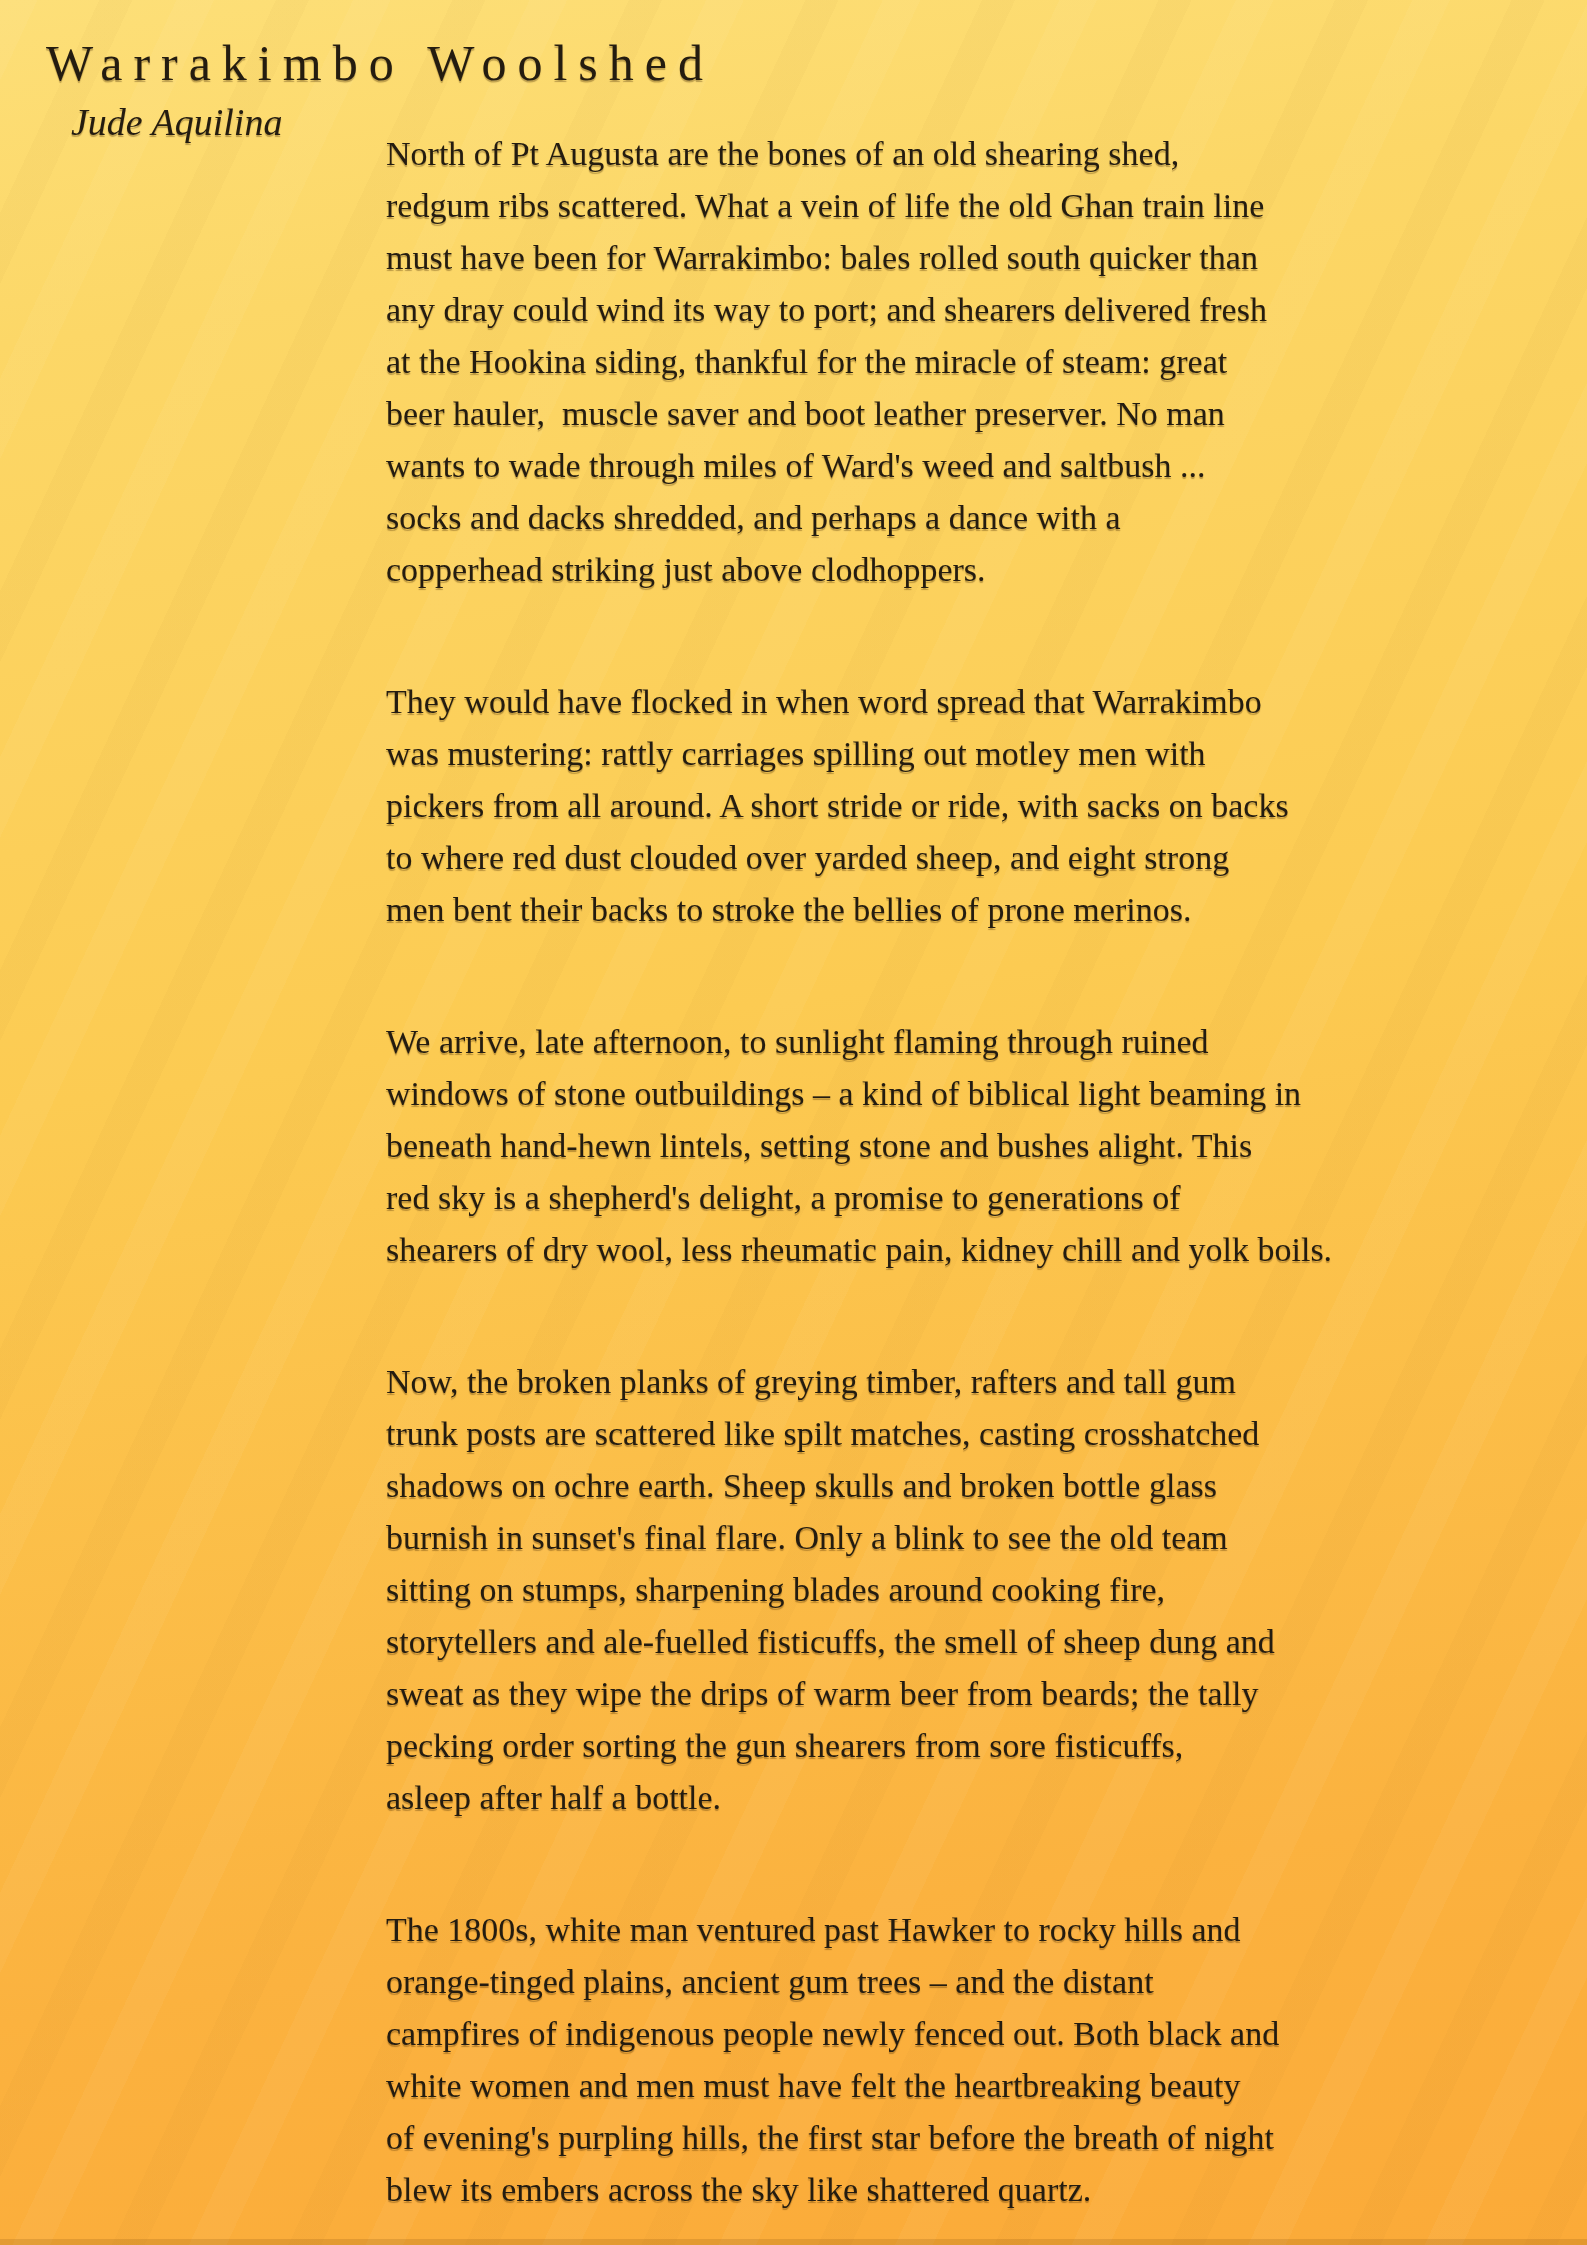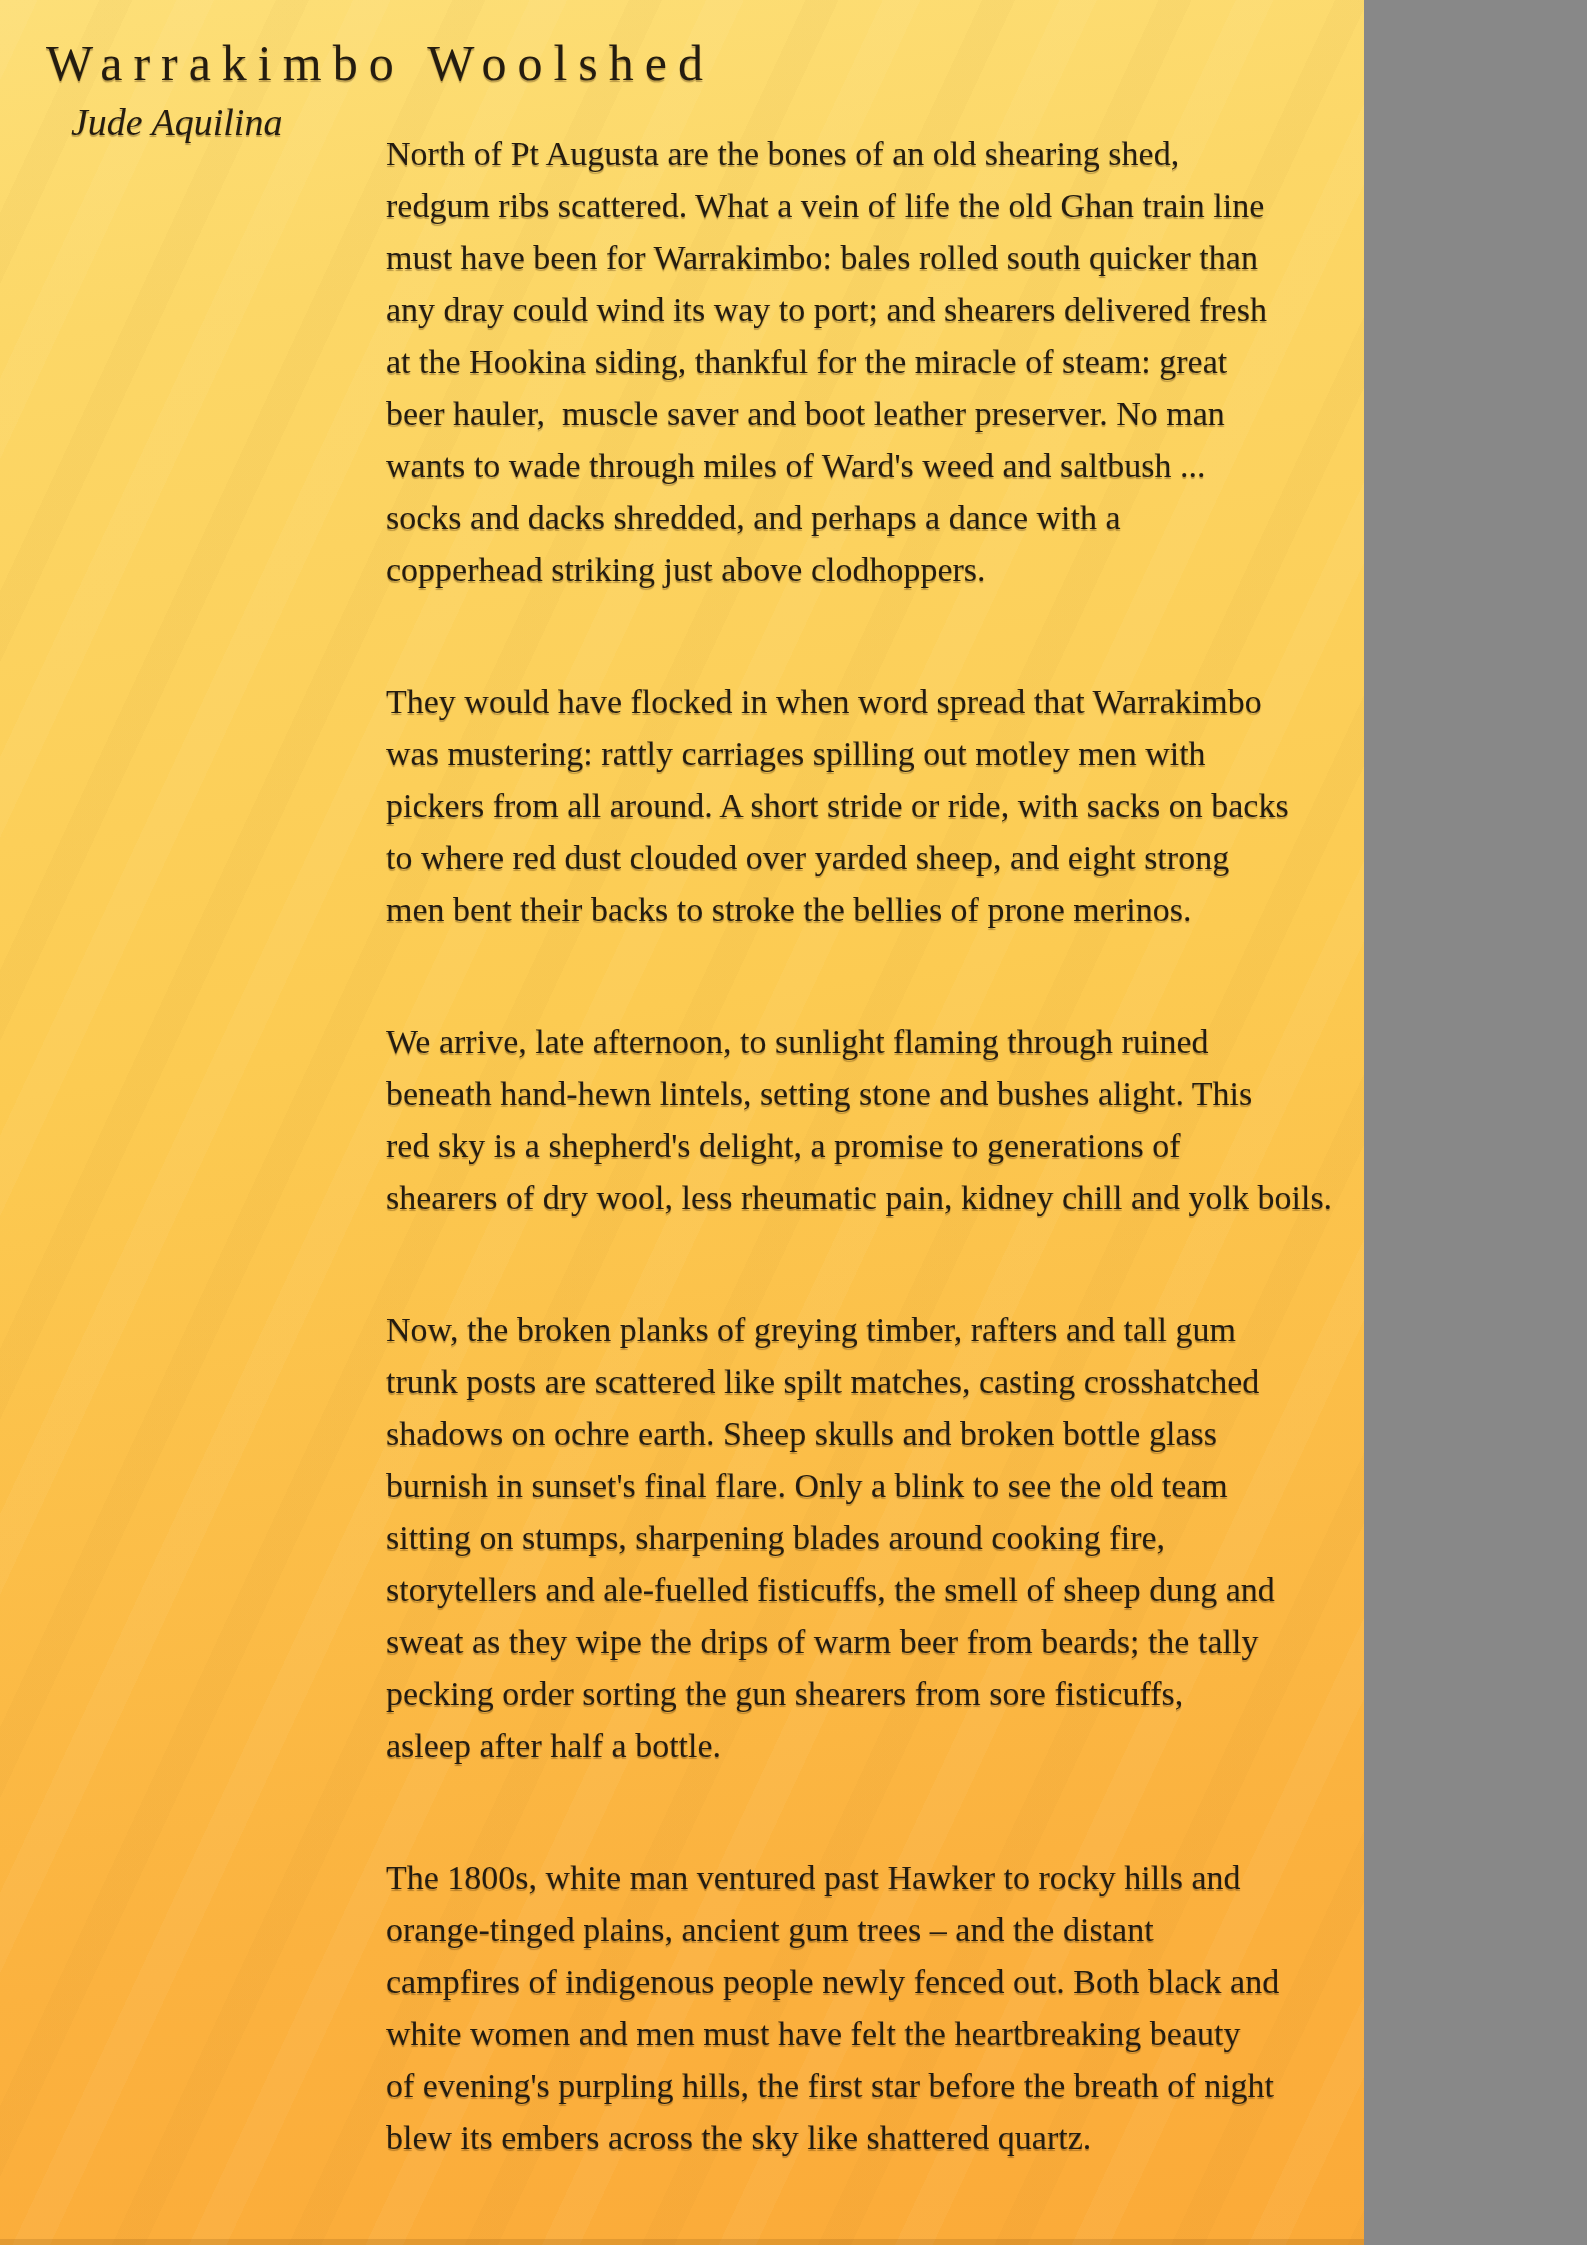--- a/index.html
+++ b/index.html
@@ -1,18 +1,18 @@
 <!DOCTYPE html>
 <html style="--bg-top: #fddf78; --bg-mid: #fccb52; --bg-bottom: #fbaa38; --ink: #241c10;"><head>
 <meta charset="utf-8">
 <style>
   html,body{margin:0;padding:0;background:#888;}
   .page{
     position:relative;
-    width:1364px;height:2245px;
+    width:1587px;height:2245px;
     overflow:hidden;
     background:linear-gradient(172deg,
       var(--bg-top,#fddf78) 0%,
       #fcd767 14%,
       var(--bg-mid,#fccb52) 45%,
       #fbb23f 82%,
       var(--bg-bottom,#fbaa38) 100%);
     font-family:"Liberation Serif","DejaVu Serif",serif;
     color:var(--ink,#241c10);
     text-shadow:0 2px 1px rgba(70,40,0,0.35);
@@ -76,20 +76,21 @@
       </div>
     <div class="stanza">
         <div class="line">They would have flocked in when word spread that Warrakimbo</div>
         <div class="line">was mustering: rattly carriages spilling out motley men with</div>
         <div class="line">pickers from all around. A short stride or ride, with sacks on backs</div>
         <div class="line">to where red dust clouded over yarded sheep, and eight strong</div>
         <div class="line">men bent their backs to stroke the bellies of prone merinos.</div>
       </div>
     <div class="stanza">
         <div class="line">We arrive, late afternoon, to sunlight flaming through ruined</div>
+        <div class="line">windows of stone outbuildings – a kind of biblical light beaming in</div>
         <div class="line">beneath hand-hewn lintels, setting stone and bushes alight. This</div>
         <div class="line">red sky is a shepherd's delight, a promise to generations of</div>
         <div class="line">shearers of dry wool, less rheumatic pain, kidney chill and yolk boils.</div>
       </div>
     <div class="stanza">
         <div class="line">Now, the broken planks of greying timber, rafters and tall gum</div>
         <div class="line">trunk posts are scattered like spilt matches, casting crosshatched</div>
         <div class="line">shadows on ochre earth. Sheep skulls and broken bottle glass</div>
         <div class="line">burnish in sunset's final flare. Only a blink to see the old team</div>
         <div class="line">sitting on stumps, sharpening blades around cooking fire,</div>

